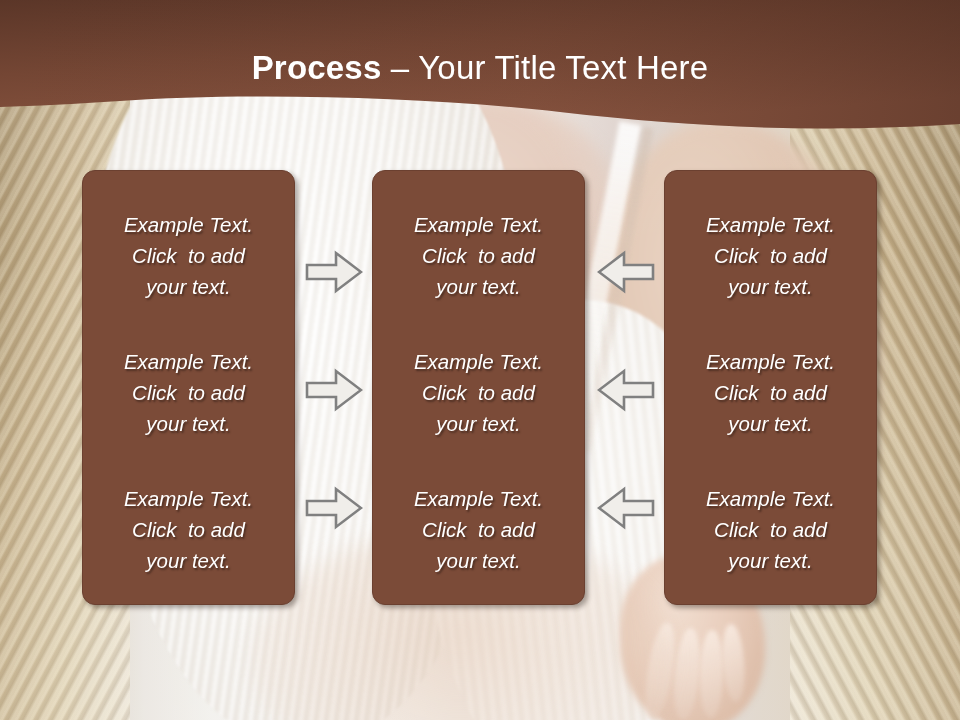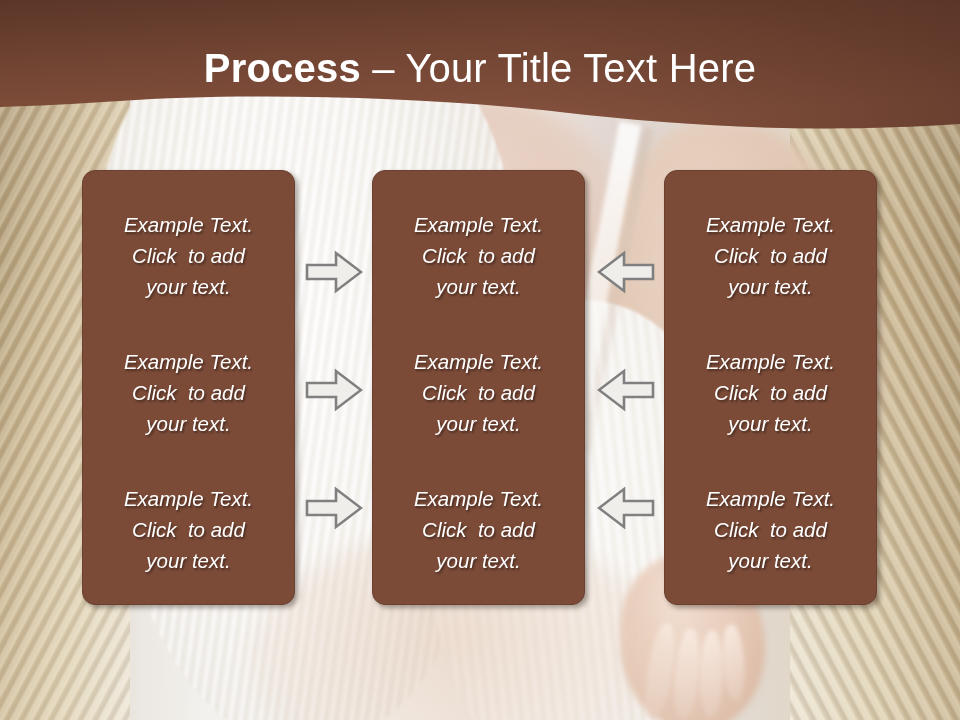--- a/index.html
+++ b/index.html
@@ -179,21 +179,21 @@
     left: 0; top: 0;
     width: 960px; height: 140px;
   }
   .header-wrap svg { display: block; }
   .title {
     position: absolute;
     left: 0; top: 48px;
     width: 960px;
     text-align: center;
     color: #ffffff;
-    font-size: 40px;
+    font-size: 33px;
     line-height: 40px;
     letter-spacing: 0.2px;
     white-space: nowrap;
   }
   .title .bold { font-weight: bold; }
   .title .rest { font-weight: normal; }
 
   
   .pbox {
     position: absolute;

